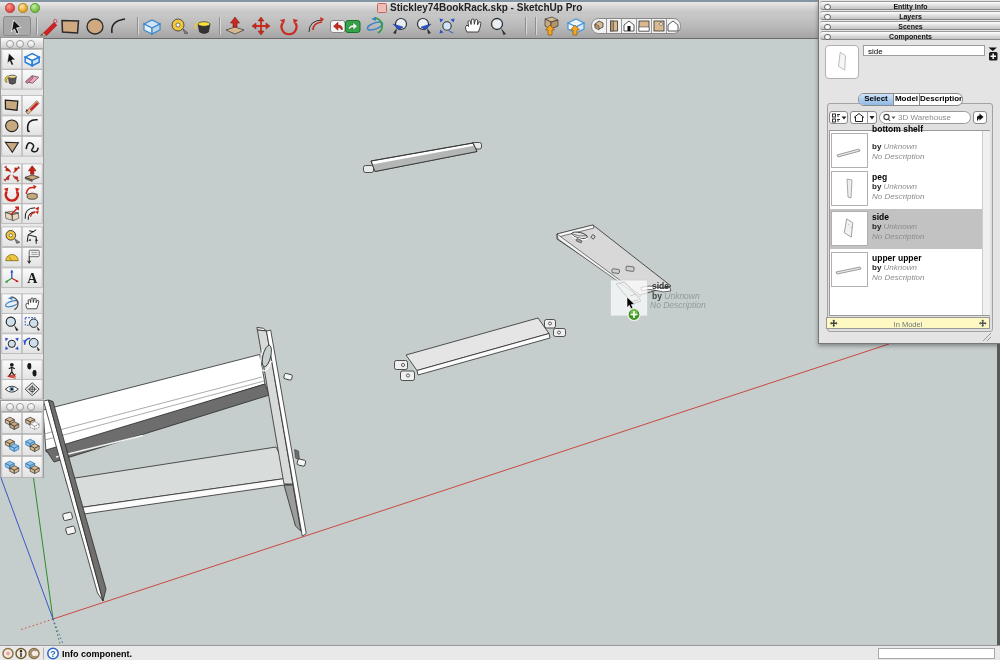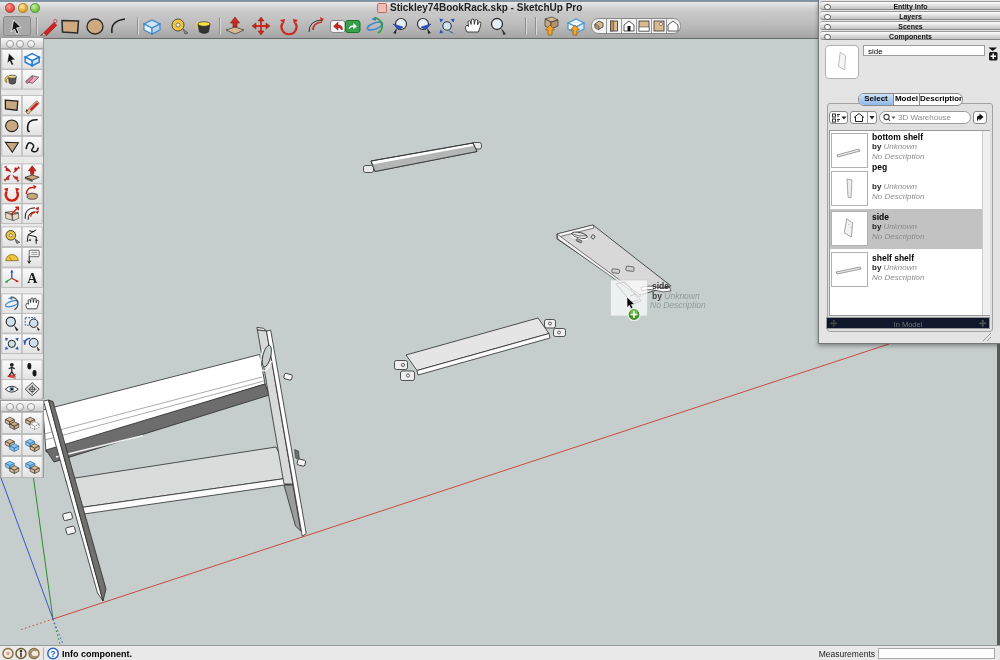--- a/index.html
+++ b/index.html
@@ -656,21 +656,21 @@
     <rect x="50.5" y="0.5" width="91" height="12" rx="6" fill="#fff" stroke="#9a9a9a"></rect>
     <circle cx="57.5" cy="6" r="2.6" fill="none" stroke="#444" stroke-width="1.1"></circle>
     <path d="M59.3 8 l1.8 2" stroke="#444" stroke-width="1.1"></path>
     <path d="M62.5 5.5 h4 l-2 2.5 Z" fill="#555"></path>
     <text x="69" y="9" font-size="8" fill="#8a8a8a">3D Warehouse</text>
     <rect x="144.5" y="0.5" width="13" height="12" rx="2.5" fill="#fdfdfd" stroke="#8a8a8a"></rect>
     <path d="M148 9.5 v-3 q0 -2 2.5 -2 v-2 l4 3.5 l-4 3.5 v-2 q-1.5 0 -1.5 2 Z" fill="#111"></path>
   </svg>
 
   <div class="abs" style="left:10px;top:130px;width:161px;height:186px;background:#fff;border:1px solid #999;box-sizing:border-box;"></div>
-  <div class="abs" style="left:7px;top:317px;width:164px;height:12px;background:#0f172a;border:1px solid #999;box-sizing:border-box;">
+  <div class="abs" style="left:7px;top:317px;width:164px;height:12px;background:#fef9c3;border:1px solid #999;box-sizing:border-box;">
     <div style="text-align:center;font-size:7.5px;color:#6f7878;padding-top:1.5px;">In Model</div>
   </div>
   <div id="list-items" class="abs" style="left:0;top:0">
 
     <div class="abs" style="left:11px;top:209px;width:153px;height:40px;background:#c2c2c2;"></div>
 
     <div class="abs" style="left:163px;top:131px;width:7px;height:184px;background:#f0f0f0;border-left:1px solid #ccc;"></div>
 
     <div class="thumbbox" style="left:12px;top:133px;width:37px;height:35px;"><svg width="35" height="33">
           <polygon points="5,21 27,15 28,17 6,23" fill="#e8e8e8" stroke="#777" stroke-width="0.7"></polygon>
@@ -679,27 +679,27 @@
           <polygon points="15,7 20,8 19,26 16,25" fill="#eee" stroke="#888" stroke-width="0.7"></polygon>
         </svg></div>
     <div class="thumbbox" style="left:12px;top:211px;width:37px;height:35px;"><svg width="35" height="33">
           <polygon points="12,8 19,10 22,24 14,22" fill="#f2f2f2" stroke="#888" stroke-width="0.7" transform="rotate(18 17 16)"></polygon>
           <path d="M16 12 l1.5 1 m1 2 l1.5 1" stroke="#999" stroke-width="0.6"></path>
         </svg></div>
     <div class="thumbbox" style="left:12px;top:252px;width:37px;height:35px;"><svg width="35" height="33">
           <polygon points="4,19 28,14 29,16 5,21" fill="#eaeaea" stroke="#777" stroke-width="0.7"></polygon>
         </svg></div>
 
-    <div class="abs itm-t" style="left:53px;top:132px;text-align:center;">bottom shelf</div>
+    <div class="abs itm-t" style="left:53px;top:124px;text-align:center;">bottom shelf</div>
     <div class="abs itm-s" style="left:53px;top:142px;"><b>by</b> <i>Unknown</i><br><i>No Description</i></div>
-    <div class="abs itm-t" style="left:53px;top:162px;">peg</div>
+    <div class="abs itm-t" style="left:53px;top:172px;">peg</div>
     <div class="abs itm-s" style="left:53px;top:182px;"><b>by</b> <i>Unknown</i><br><i>No Description</i></div>
     <div class="abs itm-t" style="left:53px;top:212px;">side</div>
     <div class="abs itm-s" style="left:53px;top:222px;"><b>by</b> <i>Unknown</i><br><i>No Description</i></div>
-    <div class="abs itm-t" style="left:53px;top:253px;">shelf shelf</div>
+    <div class="abs itm-t" style="left:53px;top:253px;">upper upper</div>
     <div class="abs itm-s" style="left:53px;top:263px;"><b>by</b> <i>Unknown</i><br><i>No Description</i></div>
 
     <svg class="abs" style="left:11px;top:319px" width="9" height="9">
         <path d="M5 0.5 l2 2 h-1 v2 h2 v-1 l2 2 l-2 2 v-1 h-2 v2 h1 l-2 2 l-2 -2 h1 v-2 h-2 v1 l-2 -2 l2 -2 v1 h2 v-2 h-1 Z" fill="#444" transform="scale(0.75)"></path>
       </svg>
     <svg class="abs" style="left:160px;top:319px" width="9" height="9">
         <path d="M5 0.5 l2 2 h-1 v2 h2 v-1 l2 2 l-2 2 v-1 h-2 v2 h1 l-2 2 l-2 -2 h1 v-2 h-2 v1 l-2 -2 l2 -2 v1 h2 v-2 h-1 Z" fill="#555" transform="scale(0.75)"></path>
       </svg>
 
     <svg class="abs" style="left:160px;top:333px" width="14" height="9">
@@ -719,15 +719,14 @@
     <circle cx="6" cy="6.5" r="2" fill="#e8a8a0"></circle>
     <circle cx="19" cy="6.5" r="5" fill="#f5ede2" stroke="#6a5a30" stroke-width="1.4"></circle>
     <path d="M19 3 a1.3 1.3 0 1 1 0 2.6 a1.3 1.3 0 1 1 0 -2.6 M18.3 6 h1.4 v4 h-1.4 Z" fill="#222"></path>
     <circle cx="32" cy="6.5" r="5" fill="#f5ede2" stroke="#8a6c3c" stroke-width="1.4"></circle>
     <path d="M34.5 4 a3.4 3.4 0 1 0 0 5" fill="none" stroke="#9a8a68" stroke-width="1.6"></path>
     <line x1="41.5" y1="0.5" x2="41.5" y2="12.5" stroke="#b0b0b0"></line>
     <circle cx="51" cy="6.5" r="5.2" fill="#fff" stroke="#2a66c8" stroke-width="1.5"></circle>
     <text x="51" y="10" font-size="9" font-weight="bold" fill="#2a66c8" text-anchor="middle">?</text>
   </svg>
   <div id="status-txt" class="abs">Info component.</div>
-  <div id="meas-l" class="abs">Measurements</div>
   <div id="meas-box" class="abs"></div>
 </div>
 
 </body></html>

